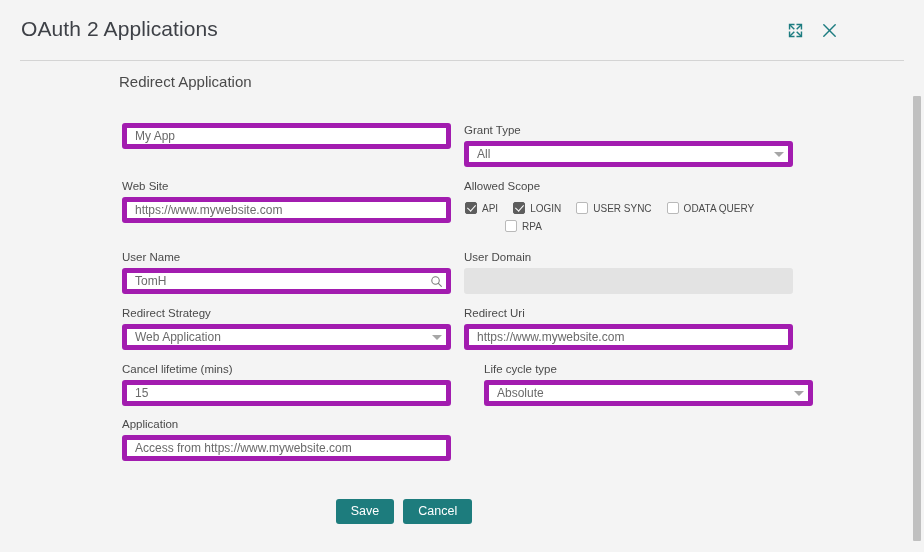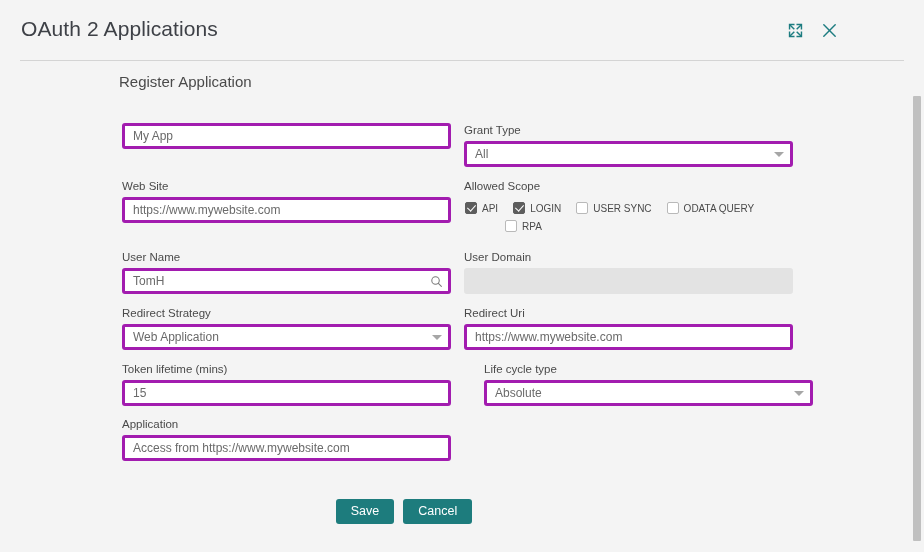--- a/index.html
+++ b/index.html
@@ -90,21 +90,21 @@
   .field-label {
     font-size: 11.5px;
     color: #4a4a4a;
     margin-bottom: 4px;
     display: block;
     line-height: 14px;
   }
   .input {
     width: 329px;
     height: 26px;
-    border: 3px solid #a21caf;
+    border: 5px solid #a21caf;
     border-radius: 3px;
     background: #fff;
     font-family: "Liberation Sans", sans-serif;
     font-size: 12px;
     color: #6a6a6a;
     padding: 0 8px;
     outline: none;
     display: block;
   }
   .input::placeholder { color: #9a9a9a; }
@@ -247,21 +247,21 @@
         <path d="M4 4 L16 16"></path>
         <path d="M16 4 L4 16"></path>
       </svg>
     </div>
   </div>
   <div class="header-divider"></div>
 </div>
 
 <div class="content">
 
-  <div class="section-title">Register Application</div>
+  <div class="section-title">Redirect Application</div>
 
   <div class="form">
 
     <div class="field" style="left:122px; top:62px;">
       <div class="input-wrap">
         <input class="input" type="text" value="My App" style="">
       </div>
     </div>
 
     <div class="field" style="left:122px; top:118px;">
@@ -286,21 +286,21 @@
 
     <div class="field" style="left:122px; top:245px;">
       <label class="field-label">Redirect Strategy</label>
       <div class="input-wrap">
         <input class="input" type="text" readonly="" value="Web Application" style="">
         <span class="select-arrow"></span>
       </div>
     </div>
 
     <div class="field" style="left:122px; top:301px;">
-      <label class="field-label">Token lifetime (mins)</label>
+      <label class="field-label">Cancel lifetime (mins)</label>
       <div class="input-wrap">
         <input class="input" type="text" value="15" style="">
       </div>
     </div>
 
     <div class="field" style="left:122px; top:356px;">
       <label class="field-label">Application</label>
       <div class="input-wrap">
         <input class="input" type="text" value="Access from https://www.mywebsite.com" style="">
       </div>

